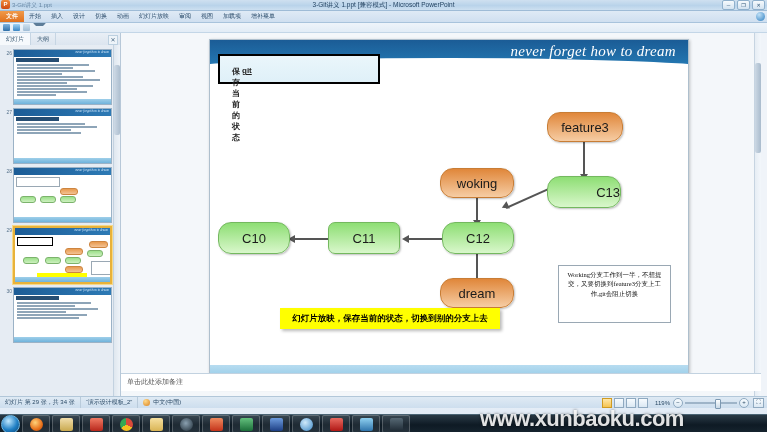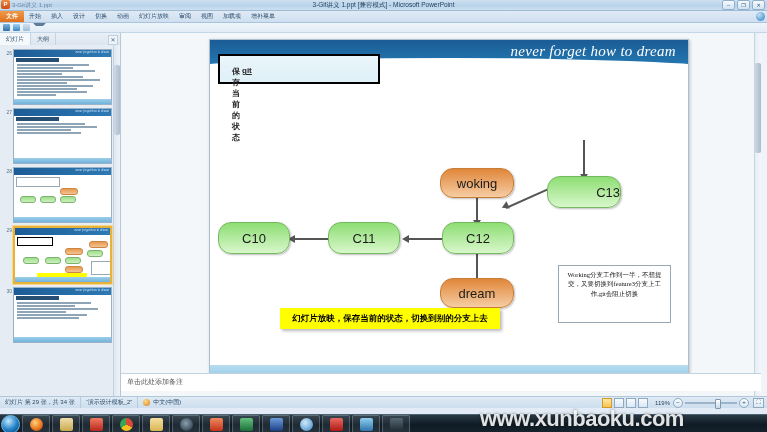--- a/index.html
+++ b/index.html
@@ -351,30 +351,33 @@
 
         <div class="arrow" style="left:296px;top:167px;width:48px;height:1.5px;transform:rotate(-24deg);transform-origin:left center;"></div>
         <div class="arrowhead" style="left:293px;top:163px;border-left:4px solid transparent;border-right:4px solid transparent;border-top:7px solid #555;transform:rotate(-55deg);"></div>
 
         <div class="arrow" style="left:196px;top:198px;width:36px;height:1.5px;"></div>
         <div class="arrowhead" style="left:192px;top:195px;border-top:4px solid transparent;border-bottom:4px solid transparent;border-right:7px solid #555;"></div>
 
         <div class="arrow" style="left:82px;top:198px;width:36px;height:1.5px;"></div>
         <div class="arrowhead" style="left:78px;top:195px;border-top:4px solid transparent;border-bottom:4px solid transparent;border-right:7px solid #555;"></div>
 
+        <div class="node orange" style="left:337px;top:72px;width:74px;height:28px;">
+          <span>feature3</span>
+        </div>
         <div class="node green" style="left:337px;top:136px;width:72px;height:30px;justify-content:flex-end;">
           <span>C13</span>
         </div>
         <div class="node orange" style="left:230px;top:128px;width:72px;height:28px;">
           <span>woking</span>
         </div>
         <div class="node green" style="left:232px;top:182px;width:70px;height:30px;">
           <span>C12</span>
         </div>
-        <div class="node green" style="left:118px;top:182px;width:70px;height:30px;">
+        <div class="node green" style="left:118px;top:182px;width:70px;height:30px;border-radius:7px;">
           <span>C11</span>
         </div>
         <div class="node green" style="left:8px;top:182px;width:70px;height:30px;">
           <span>C10</span>
         </div>
         <div class="node orange" style="left:230px;top:238px;width:72px;height:28px;">
           <span>dream</span>
         </div>
 
         <div class="notebox" style="left:348px;top:225px;width:105px;height:48px;">Working分支工作到一半，不想提交，又要切换到feature3分支上工作,git会阻止切换</div>

